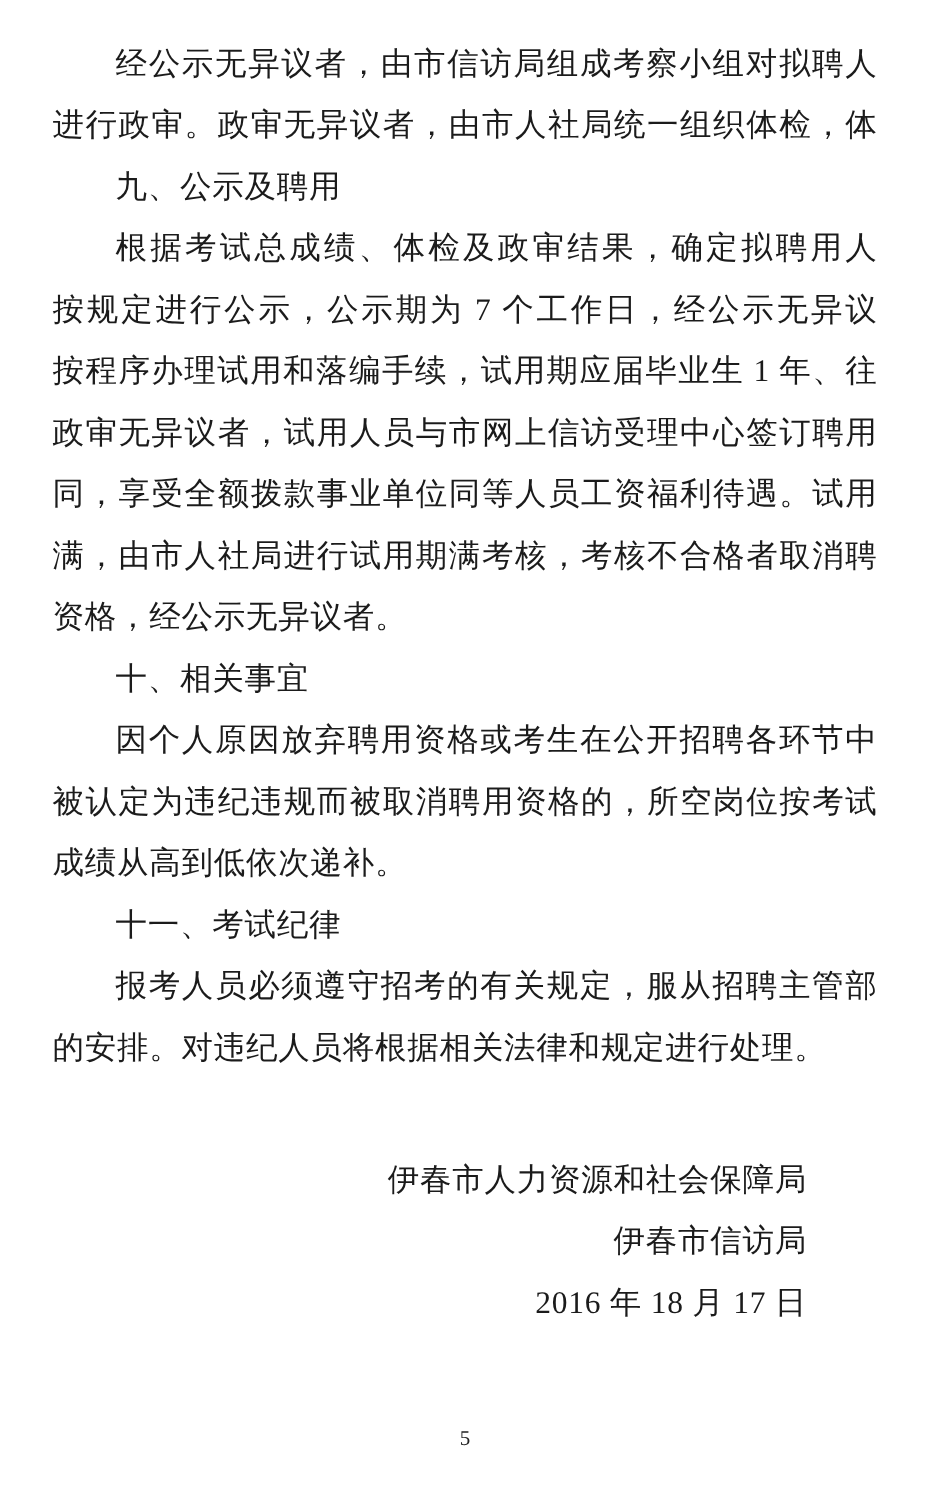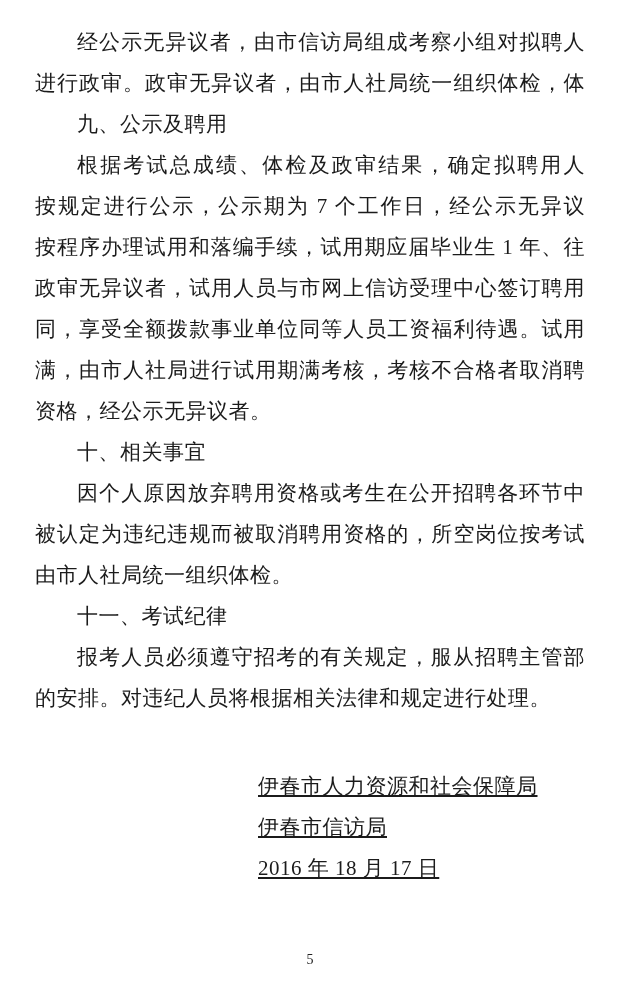--- a/index.html
+++ b/index.html
@@ -36,22 +36,21 @@
     padding-left: 42px;
   }
   .fill {
     text-align: justify;
     text-align-last: justify;
   }
   .signature {
     margin-top: 47px;
     margin-left: 223px;
     width: 280px;
-    text-align: left;
-    text-decoration: underline;
+    text-align: right;
   }
   .sig-line {
     height: 41px;
     font-size: 21px;
     line-height: 41px;
     letter-spacing: 0.5px;
     white-space: nowrap;
   }
   .pageno {
     position: absolute;
@@ -75,21 +74,21 @@
     <div class="line indent fill">根据考试总成绩、体检及政审结果，确定拟聘用人选，</div>
     <div class="line fill">按规定进行公示，公示期为 7 个工作日，经公示无异议者，</div>
     <div class="line fill">按程序办理试用和落编手续，试用期应届毕业生 1 年、往届</div>
     <div class="line fill">政审无异议者，试用人员与市网上信访受理中心签订聘用合</div>
     <div class="line fill">同，享受全额拨款事业单位同等人员工资福利待遇。试用期</div>
     <div class="line fill">满，由市人社局进行试用期满考核，考核不合格者取消聘用</div>
     <div class="line">资格，经公示无异议者。</div>
     <div class="line indent">十、相关事宜</div>
     <div class="line indent fill">因个人原因放弃聘用资格或考生在公开招聘各环节中</div>
     <div class="line fill">被认定为违纪违规而被取消聘用资格的，所空岗位按考试总</div>
-    <div class="line">由市人社局统一组织体检。</div>
+    <div class="line">成绩从高到低依次递补。</div>
     <div class="line indent">十一、考试纪律</div>
     <div class="line indent fill">报考人员必须遵守招考的有关规定，服从招聘主管部门</div>
     <div class="line">的安排。对违纪人员将根据相关法律和规定进行处理。</div>
 
     <div class="signature">
       <div class="sig-line">伊春市人力资源和社会保障局</div>
       <div class="sig-line">伊春市信访局</div>
       <div class="sig-line">2016 年 18 月 17 日</div>
     </div>
   </div>

